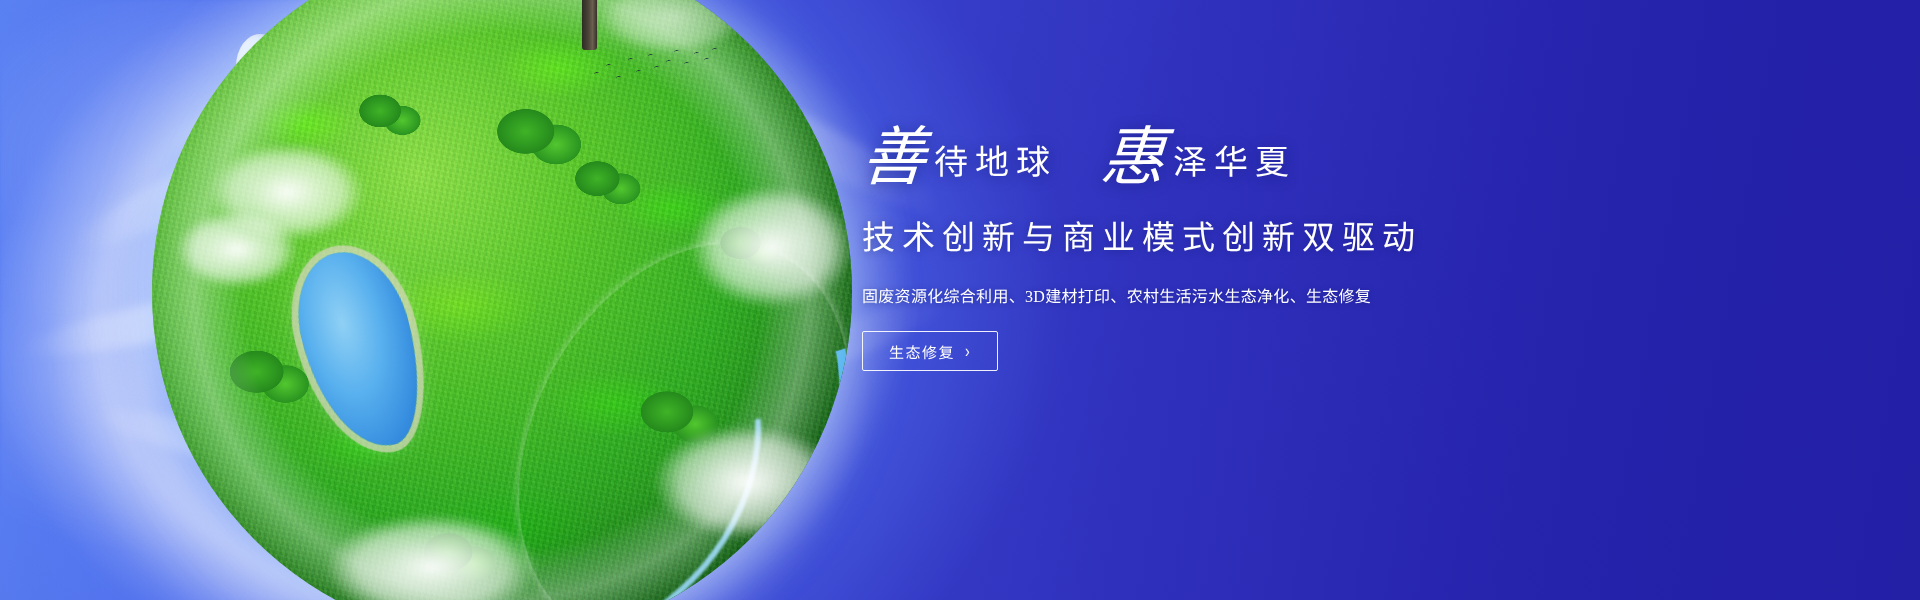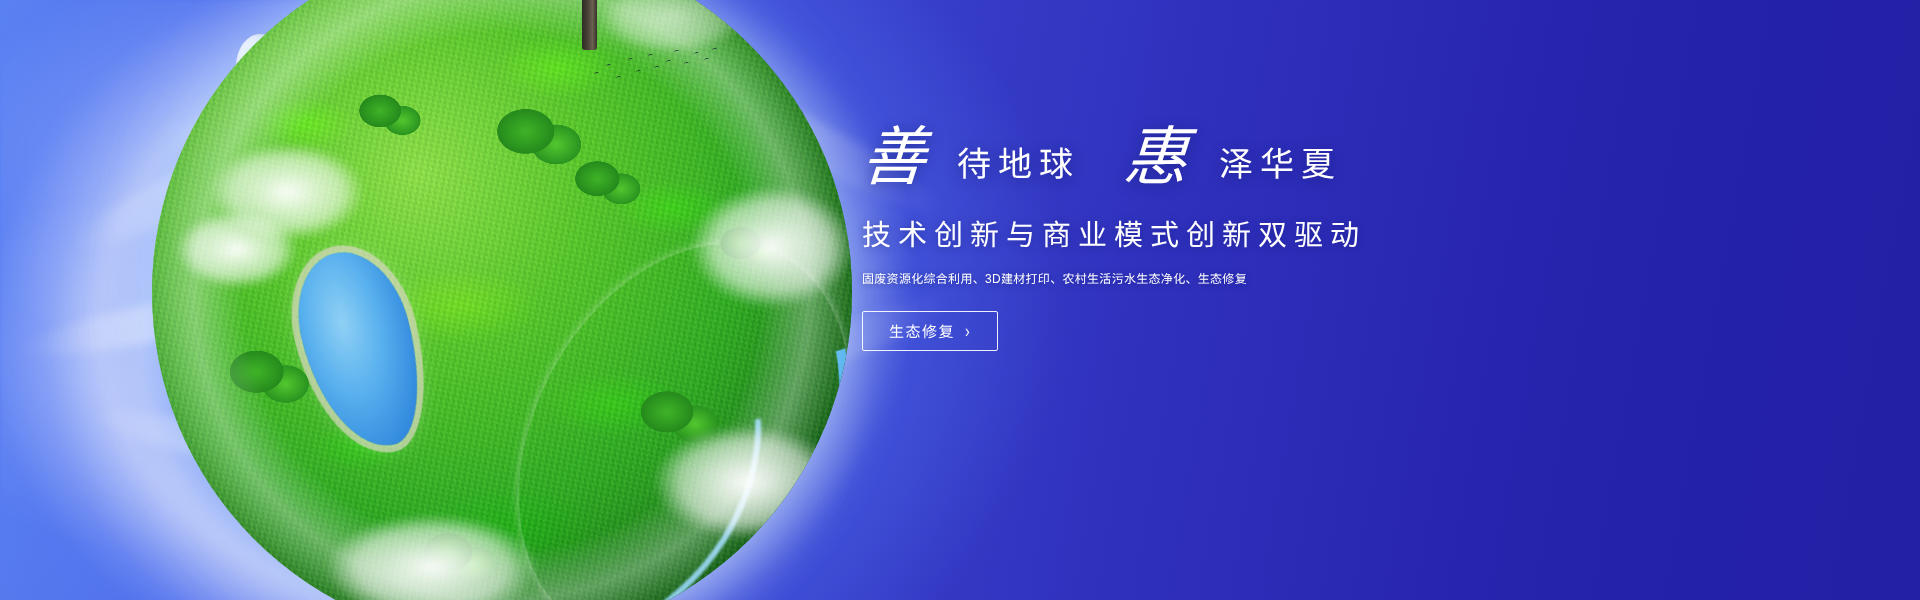--- a/index.html
+++ b/index.html
@@ -185,35 +185,36 @@
     text-shadow:0 2px 14px rgba(10,20,90,0.45);
     margin-bottom:6px;
   }
   .hl-big {
     font-family:"Liberation Serif","DejaVu Serif",serif;
     font-size:64px; line-height:1; font-weight:400;
     letter-spacing:0; font-style:italic;
     transform:skewX(-4deg);
   }
   .hl-small {
-    font-family:Liberation Serif, serif;
+    font-family:Liberation Mono, monospace;
     font-size:34px; line-height:1; font-weight:400;
-    letter-spacing:7px; padding-bottom:8px; padding-left:8px;margin-left:23px;
+    letter-spacing:7px; padding-bottom:8px; padding-left:8px;
   }
   .hl-gap { width:44px; }
 
   .subtitle {
-    color:#ffffff; font-size:29px; line-height:1.2;
+    color:#ffffff; font-size:33px; line-height:1.2;
     letter-spacing:7px; margin-top:28px; white-space:nowrap;
     text-shadow:0 1px 8px rgba(10,20,90,0.4);
   }
   .desc {
-    color:#ffffff; font-size:12px; line-height:1.35;
-    letter-spacing:.3px; margin-top:18px; white-space:nowrap;
+    color:#ffffff; font-size:16px; line-height:1.35;
+    letter-spacing:.3px; margin-top:28px; white-space:nowrap;
     text-shadow:0 1px 6px rgba(10,20,90,0.4);
+    font-family:Liberation Serif, serif;
   }
   .cta {
     display:inline-flex; align-items:center; justify-content:center; gap:10px;
     margin-top:24px; padding:0 26px; height:40px; min-width:116px;
     border:1px solid rgba(255,255,255,0.92);
     border-radius:2px; background:transparent;
     color:#ffffff; font-size:15px; letter-spacing:1.5px;
     cursor:pointer; white-space:nowrap;
     font-family:"Liberation Sans","DejaVu Sans",sans-serif;
   }

